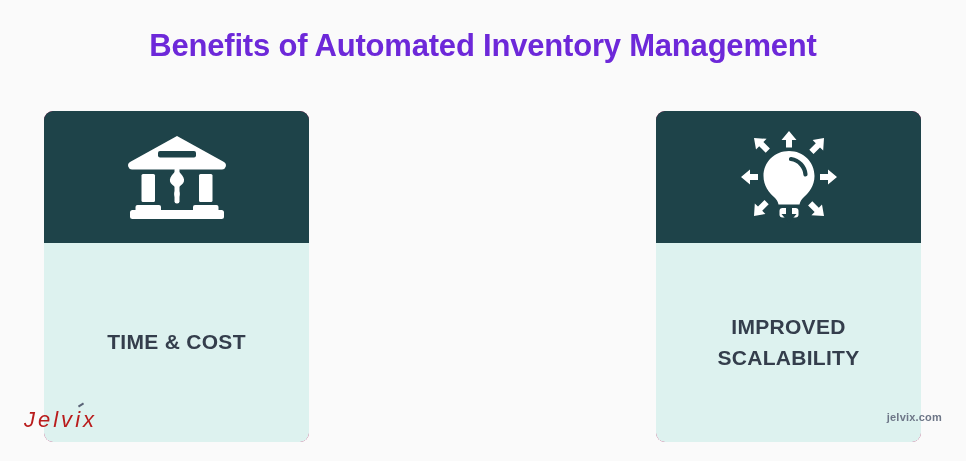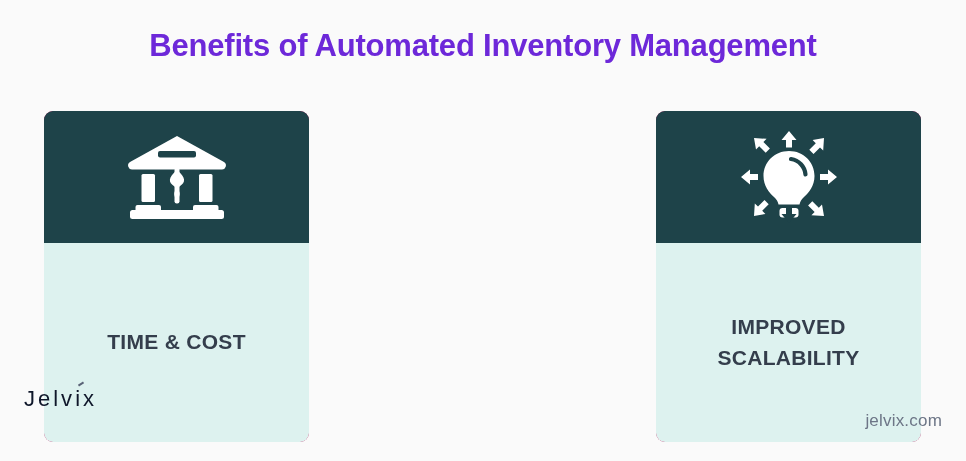--- a/index.html
+++ b/index.html
@@ -67,40 +67,41 @@
     letter-spacing:0.3px;
     color:#343e4c;
     text-transform:uppercase;
   }
 
   .icon-svg { display:block; }
 
   
   .logo {
     position:absolute;
-    left:24px; top:386px;
+    left:24px; top:407px;
     font-size:22px;
     font-weight:300;
     letter-spacing:3px;
-    color:#0f172a;
+    color:#b91c1c;
+    font-style:italic;
   }
   .logo .acc { position:relative; }
   .logo .acc::after {
     content:"";
     position:absolute;
     left:3px; top:-3px;
     width:6px; height:2px;
     background:#5a6377;
     transform:rotate(-32deg);
   }
   .site-url {
     position:absolute;
     right:24px; top:411px;
-    font-size:17px;
-    font-weight:400;
+    font-size:11px;
+    font-weight:700;
     color:#6d7687;
     letter-spacing:0.2px;
   }
 </style>
 </head>
 <body>
 
 <div class="slide">
 
   <div class="title">Benefits of Automated Inventory Management</div>

